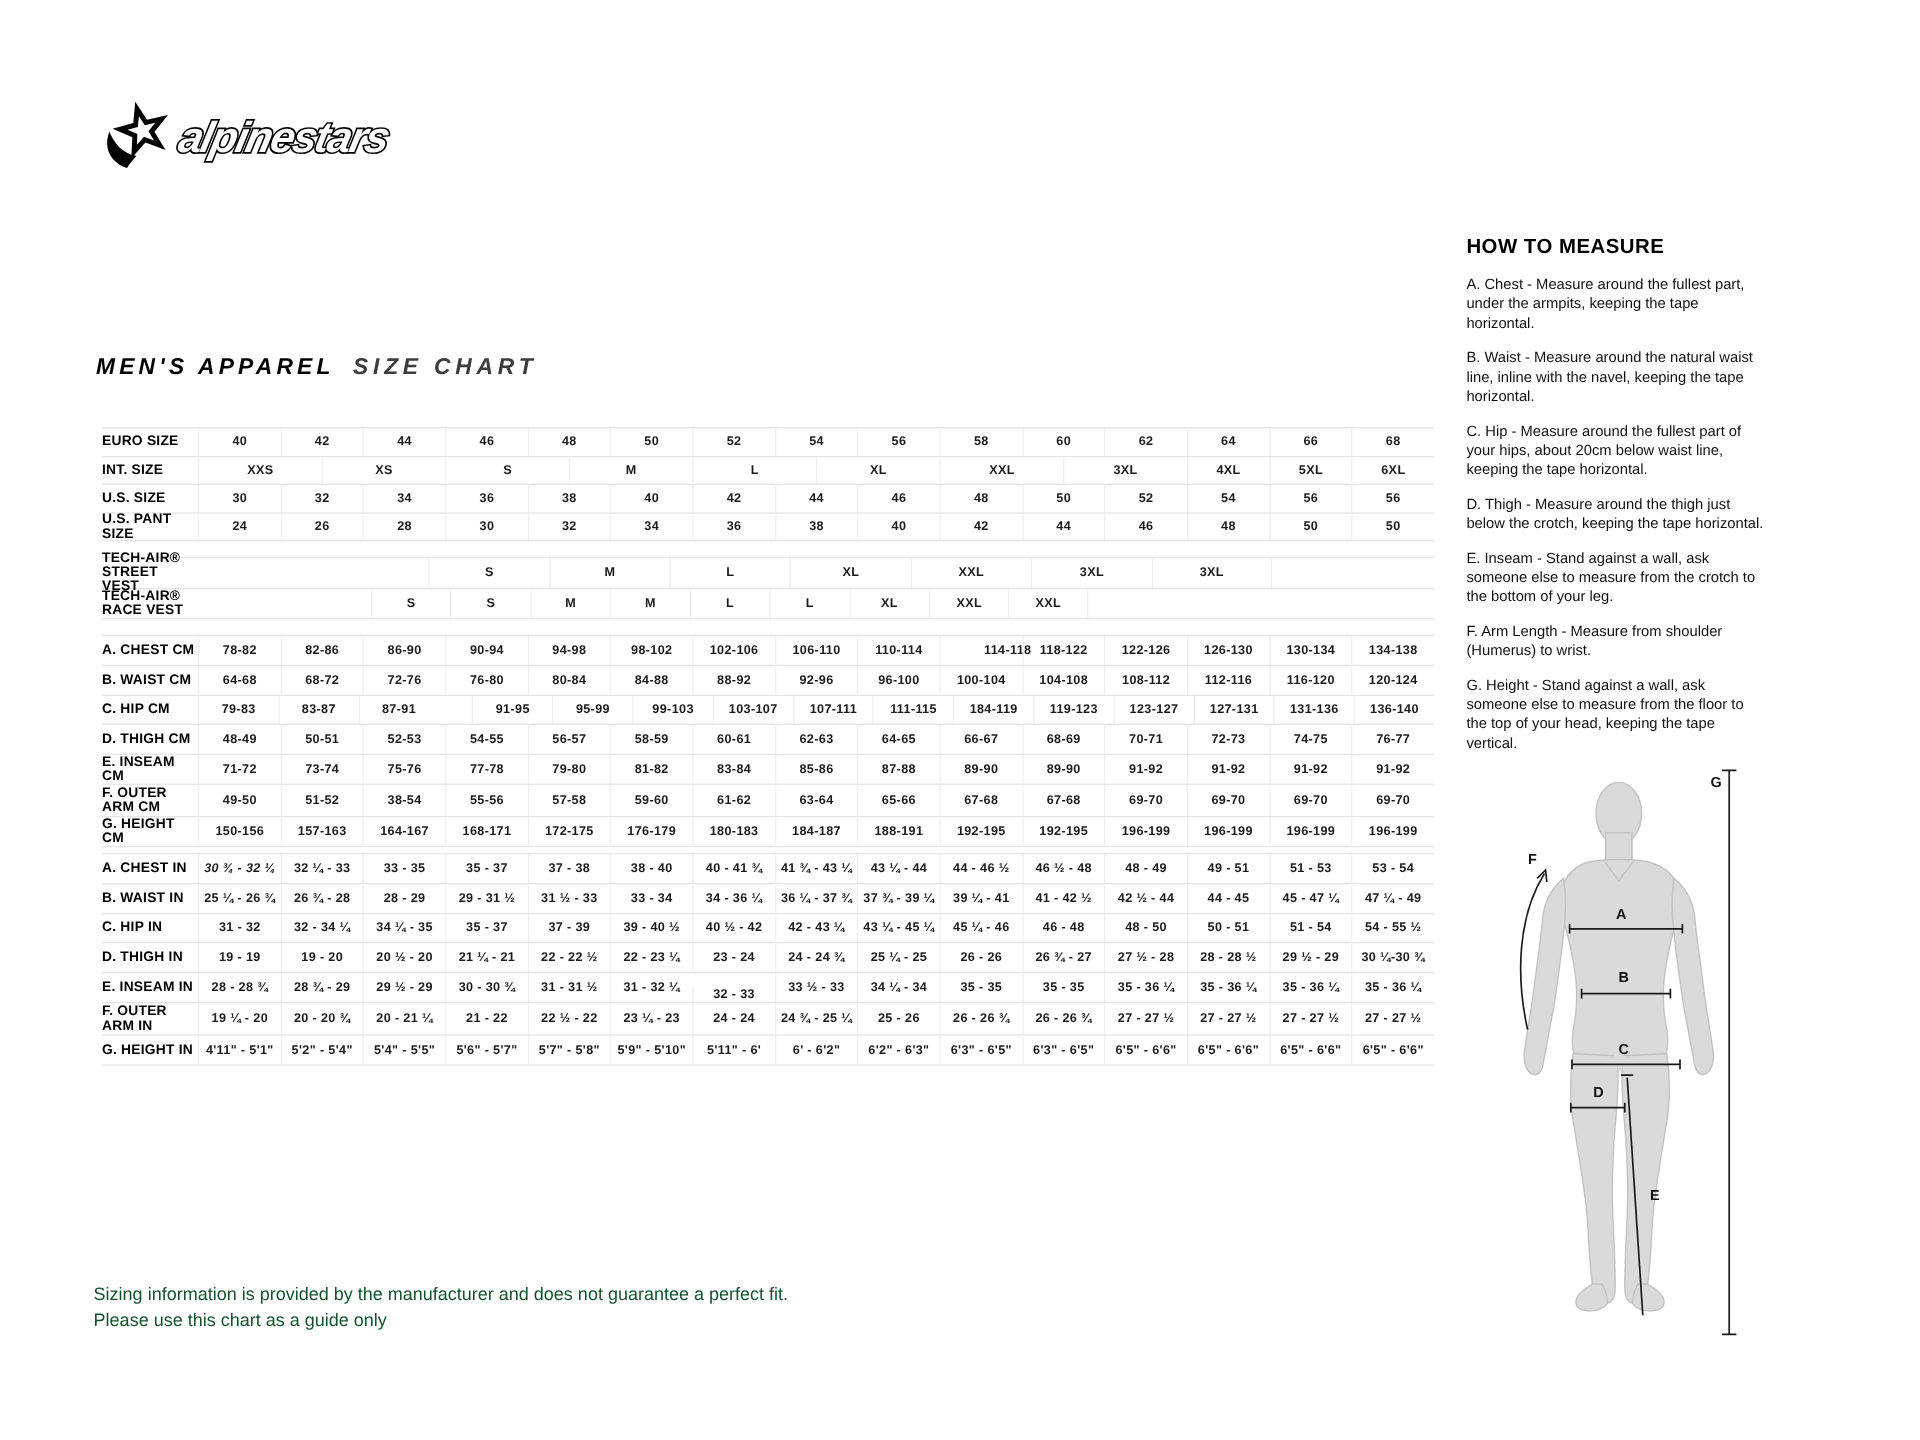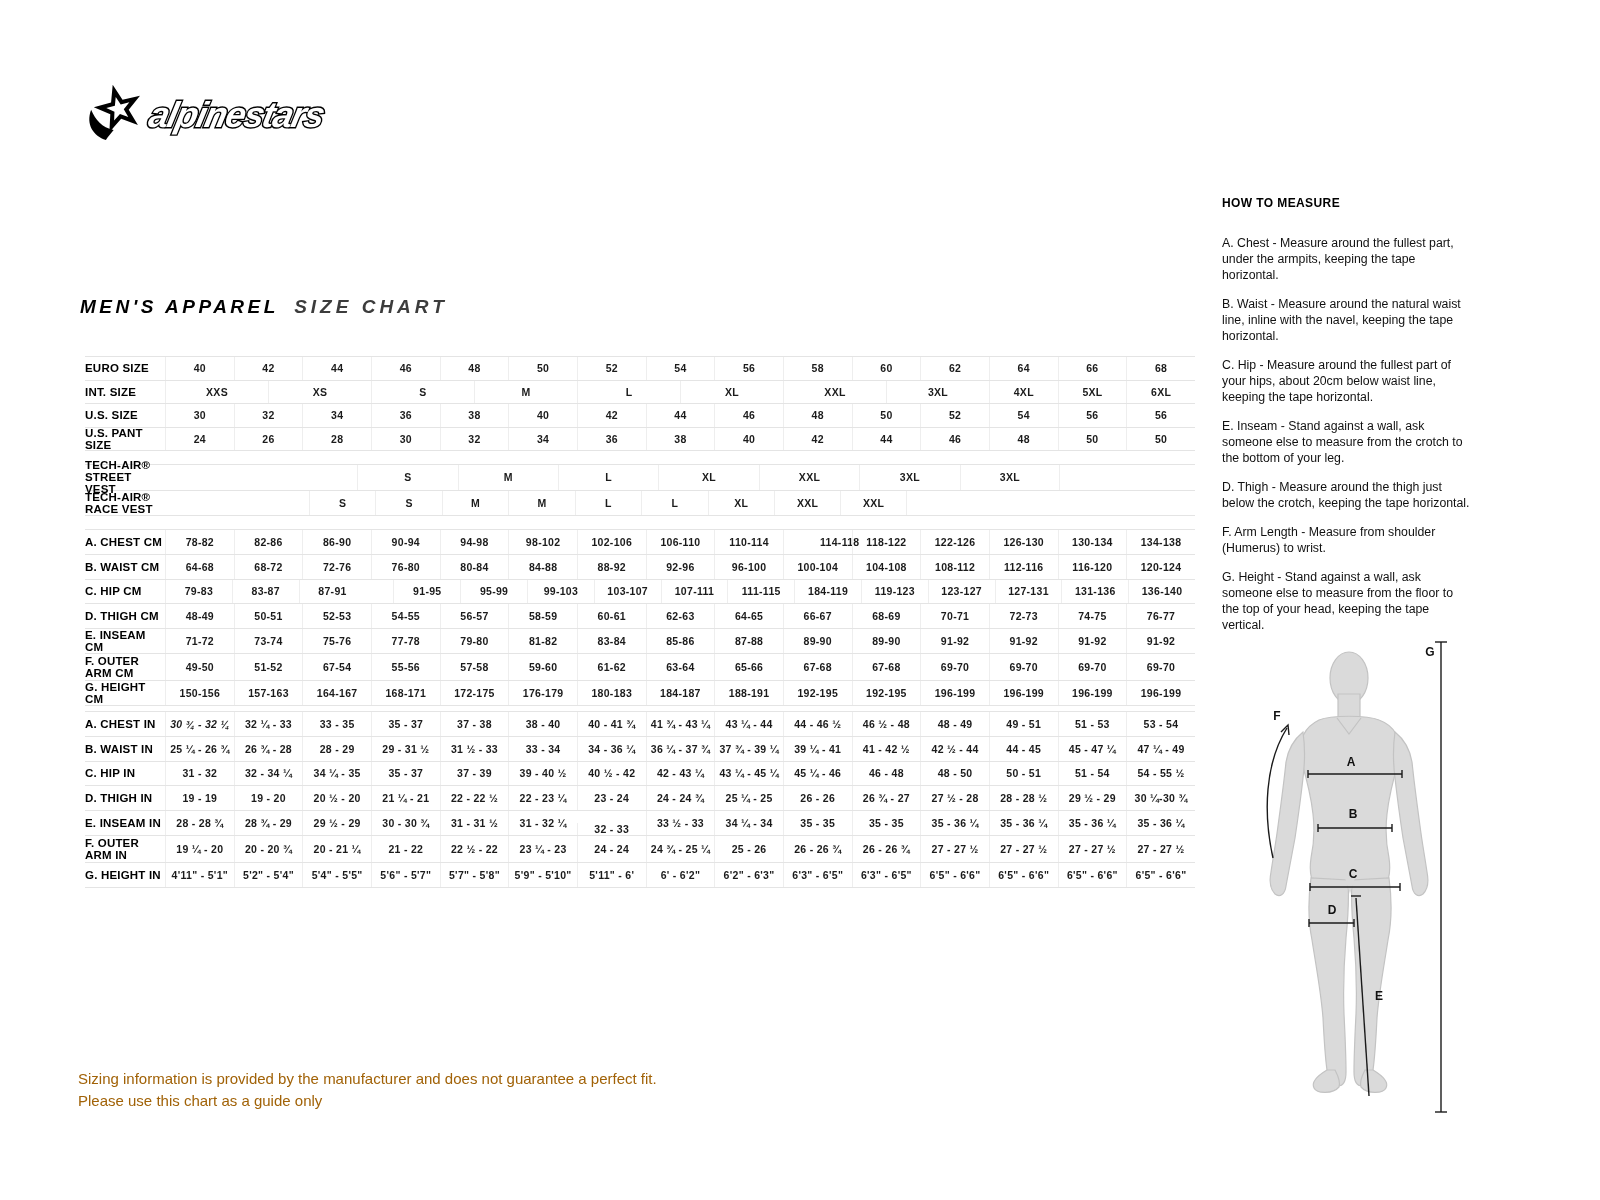--- a/index.html
+++ b/index.html
@@ -29,25 +29,25 @@
   .rlabel{width:80px;flex:0 0 80px;display:flex;align-items:center;
           font-weight:700;font-size:11.5px;letter-spacing:.2px;line-height:1.05;color:#000;}
   .rdata{flex:1;display:flex;}
   .cell{box-sizing:border-box;display:flex;align-items:center;justify-content:center;
         font-weight:700;font-size:10.5px;letter-spacing:.3px;color:#1b1b1b;
         border-left:1px solid #eeeeee;white-space:nowrap;}
   .gap{box-sizing:border-box;}
   .vest .cell:last-child{border-right:1px solid #eeeeee;}
 
   
-  .footer{left:78px;top:1068px;font-size:15px;line-height:1.45;color:#a16207;}
+  .footer{left:78px;top:1068px;font-size:15px;line-height:1.45;color:#14532d;}
 
   
   .measure{left:1222px;top:196px;width:250px;}
-  .measure h3{margin:0 0 26px 0;font-size:12px;letter-spacing:.4px;color:#000;}
+  .measure h3{margin:0 0 14px 0;font-size:17px;letter-spacing:.4px;color:#000;}
   .measure p{margin:0 0 13px 0;font-size:12.3px;line-height:1.3;color:#111;}
 
   
   .figure{left:1237px;top:628px;}
   .figure text{font-family:"Liberation Sans","DejaVu Sans",sans-serif;font-weight:700;font-size:12px;fill:#111;}
 </style>
 </head>
 <body>
 
 <div class="page">
@@ -275,21 +275,21 @@
           <div class="cell" style="width: 6.6667%;">91-92</div>
           <div class="cell" style="width: 6.6667%;">91-92</div>
           <div class="cell" style="width: 6.6667%;">91-92</div>
         </div>
       </div>
       <div class="trow tall">
         <div class="rlabel">F. OUTER ARM CM</div>
         <div class="rdata">
           <div class="cell" style="width: 6.6667%;">49-50</div>
           <div class="cell" style="width: 6.6667%;">51-52</div>
-          <div class="cell" style="width: 6.6667%;">67-54</div>
+          <div class="cell" style="width: 6.6667%;">38-54</div>
           <div class="cell" style="width: 6.6667%;">55-56</div>
           <div class="cell" style="width: 6.6667%;">57-58</div>
           <div class="cell" style="width: 6.6667%;">59-60</div>
           <div class="cell" style="width: 6.6667%;">61-62</div>
           <div class="cell" style="width: 6.6667%;">63-64</div>
           <div class="cell" style="width: 6.6667%;">65-66</div>
           <div class="cell" style="width: 6.6667%;">67-68</div>
           <div class="cell" style="width: 6.6667%;">67-68</div>
           <div class="cell" style="width: 6.6667%;">69-70</div>
           <div class="cell" style="width: 6.6667%;">69-70</div>
@@ -460,22 +460,22 @@
         </div>
       </div>
     </div>
 
   <div class="abs measure">
     <h3>HOW TO MEASURE</h3>
     <div>
         <p>A. Chest - Measure around the fullest part, under the armpits, keeping the tape horizontal.</p>
         <p>B. Waist - Measure around the natural waist line, inline with the navel, keeping the tape horizontal.</p>
         <p>C. Hip - Measure around the fullest part of your hips, about 20cm below waist line, keeping the tape horizontal.</p>
+        <p>D. Thigh - Measure around the thigh just below the crotch, keeping the tape horizontal.</p>
         <p>E. Inseam - Stand against a wall, ask someone else to measure from the crotch to the bottom of your leg.</p>
-        <p>D. Thigh - Measure around the thigh just below the crotch, keeping the tape horizontal.</p>
         <p>F. Arm Length - Measure from shoulder (Humerus) to wrist.</p>
         <p>G. Height - Stand against a wall, ask someone else to measure from the floor to the top of your head, keeping the tape vertical.</p>
       </div>
   </div>
 
   <svg class="abs figure" width="214" height="494" viewBox="0 0 214 494">
     <g fill="#dadada" stroke="#c3c3c3" stroke-width="1.2">
 
       <ellipse cx="112" cy="50" rx="19" ry="26"></ellipse>
 

